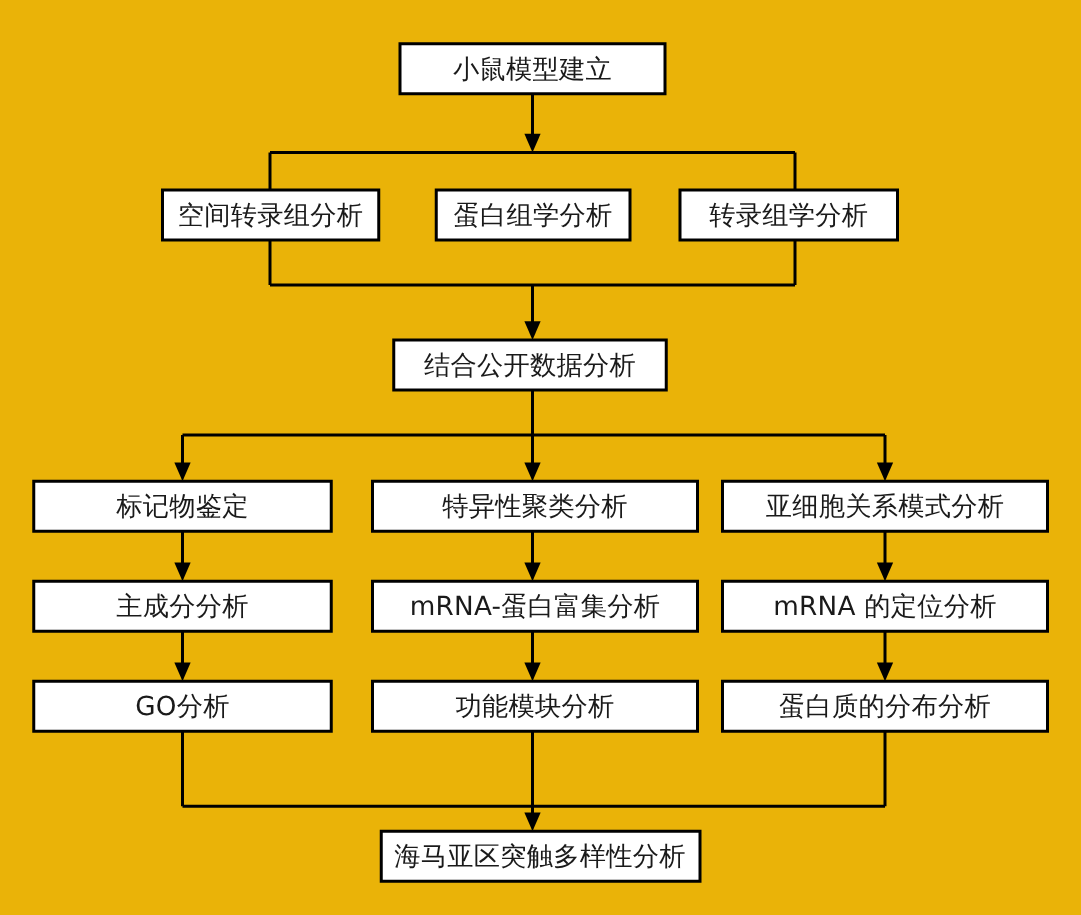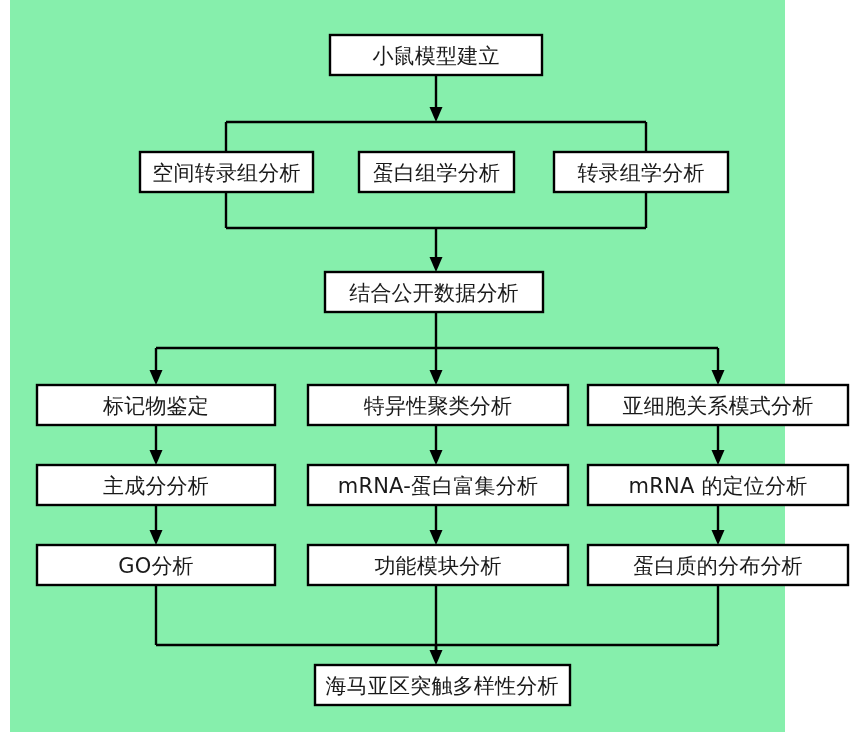--- a/index.html
+++ b/index.html
@@ -8,24 +8,23 @@
     background: #ffffff;
   }
   body {
     width: 865px;
     height: 732px;
     font-family: "DejaVu Sans", "Liberation Sans", sans-serif;
     overflow: hidden;
   }
   #flowchart-root {
     position: relative;
-    width: 775px;
+    width: 865px;
     height: 732px;
-    background: #86efac;
-    margin-left: 10px;
+    background: #eab308;
   }
   svg.flow-svg {
     position: absolute;
     left: 0;
     top: 0;
     width: 865px;
     height: 732px;
     display: block;
   }
   .node-rect {

